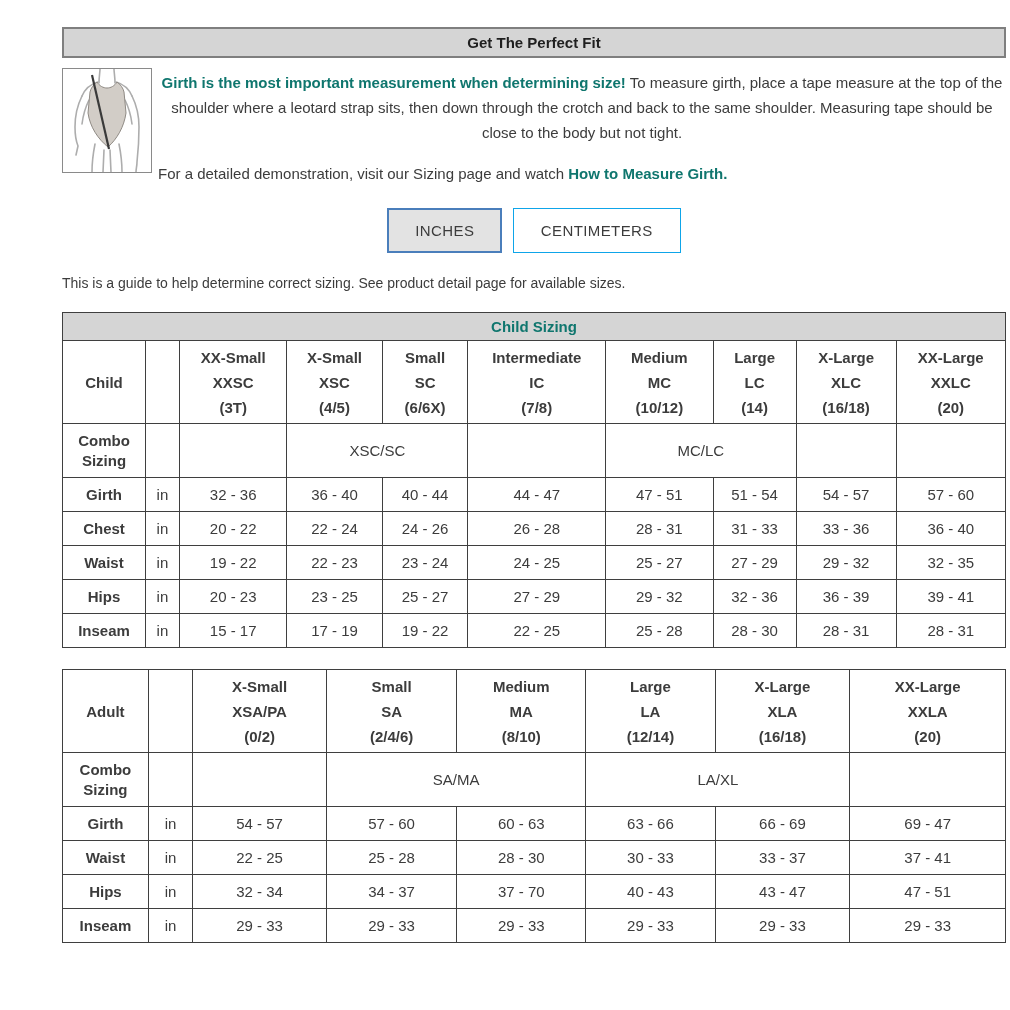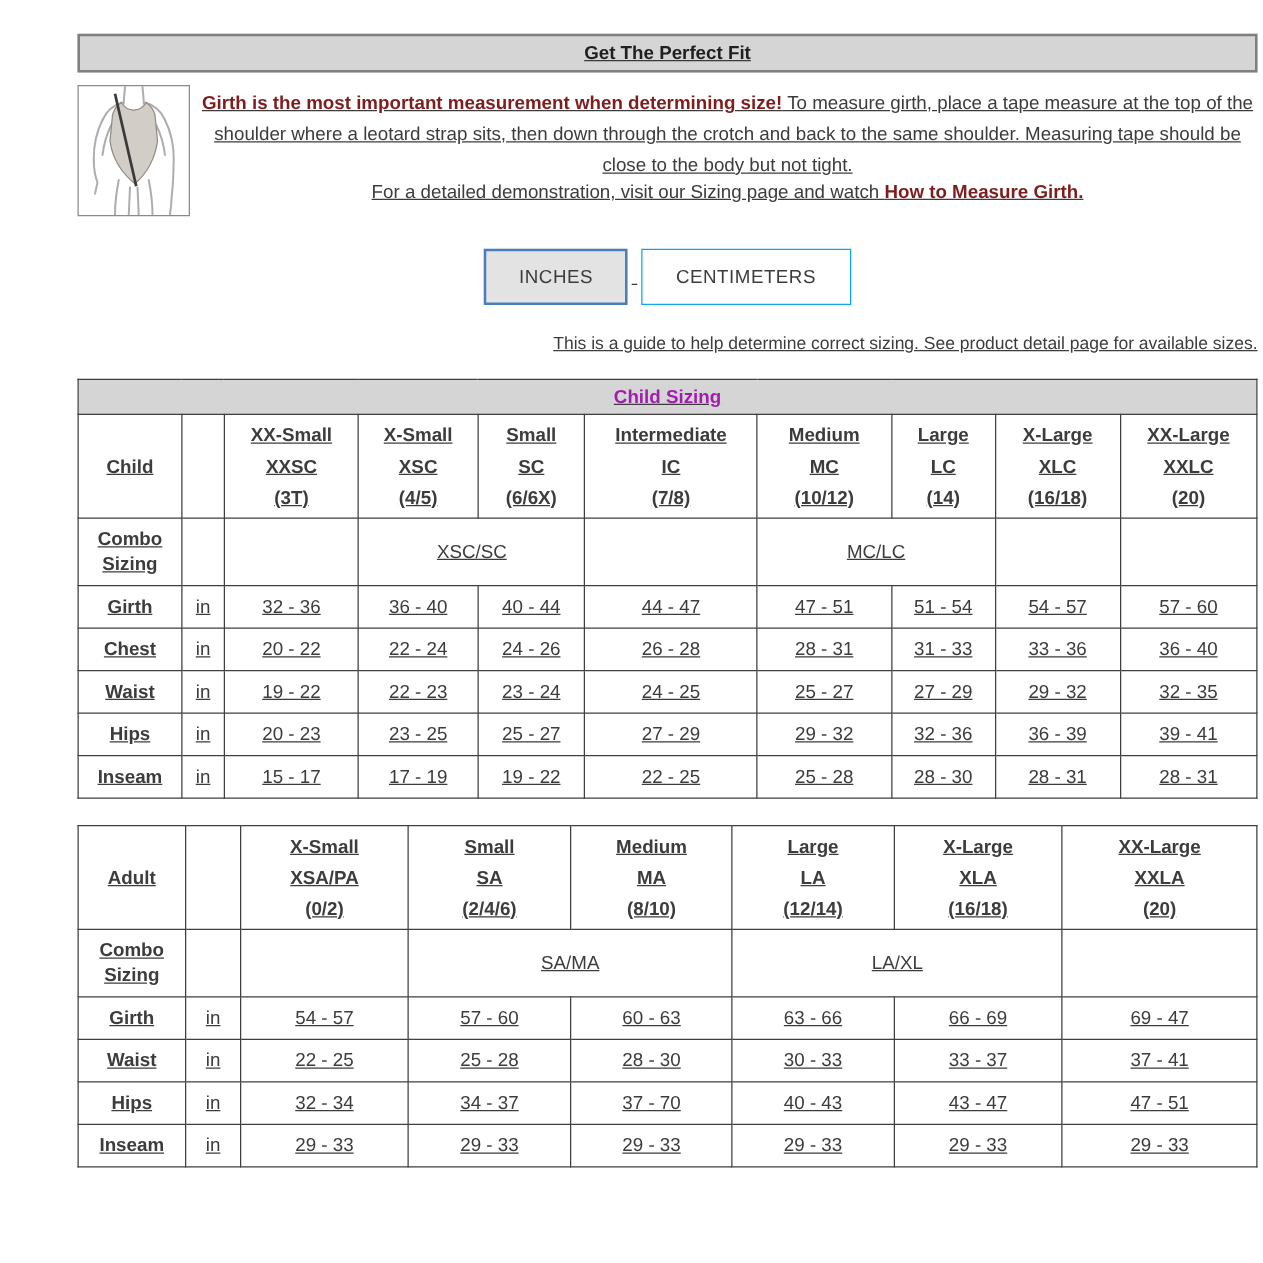--- a/index.html
+++ b/index.html
@@ -1,51 +1,51 @@
 <!DOCTYPE html>
 <html><head>
 <meta charset="utf-8">
 <style>
   html, body { margin: 0; padding: 0; background: #ffffff; }
   body {
     width: 1010px; min-height: 1010px; box-sizing: border-box;
     font-family: "Liberation Sans", sans-serif; color: #3c3c3c;
   }
-  .page { padding: 27px 4px 6px 62px; text-decoration: underline; }
+  .page { padding: 27px 4px 6px 62px; }
 
   .title-bar {
     border: 2px solid #7f7f7f; background: #d5d5d5; color: #1f1f1f;
     padding: 5px 0; text-align: center; font-weight: bold; font-size: 15px;
   }
 
   .intro { display: flex; align-items: flex-start; margin-top: 10px; }
   .figure-box { flex: none; width: 88px; height: 103px; border: 1px solid #8a8a8a; background: #fff; }
   .figure-box svg { display: block; width: 100%; height: 100%; }
   .intro-right { flex: 1; padding-left: 6px; }
   .intro-para { text-align: center; font-size: 15px; line-height: 25px; margin: 2px 0 0 0; }
-  .demo-line { text-align: center; font-size: 15px; }
-  .bold { font-weight: bold; color: #7f1d1d; }
+  .demo-line { text-align: left; font-size: 15px; margin-top: 20px; }
+  .bold { font-weight: bold; color: #0f766e; }
 
   .toggle-row { margin-top: 26px; text-align: center; }
   .btn {
     display: inline-block; vertical-align: middle; font-family: inherit;
     font-size: 15px; letter-spacing: .4px; color: #3c3c3c;
     background: #ffffff; border: 1px solid #0ea5e9;
     padding: 13px 27px; margin: 0 3px; cursor: pointer;
   }
   .btn.active { background: #e3e3e3; border: 2px solid #4a7ebb; padding: 12px 26px; }
 
-  .note { margin-top: 22px; text-align: right; font-size: 14px; }
+  .note { margin-top: 22px; text-align: left; font-size: 14px; }
 
   table.sizing { border-collapse: collapse; width: 100%; margin-top: 21px; table-layout: fixed; }
   table.sizing td {
     border: 1px solid #3f3f3f; text-align: center; vertical-align: middle;
     font-size: 15px; padding: 0; overflow: hidden;
   }
-  td.bar-cell { background: #d5d5d5; font-weight: bold; font-size: 15px; height: 27px; color: #a21caf; }
+  td.bar-cell { background: #d5d5d5; font-weight: bold; font-size: 15px; height: 27px; color: #0f766e; }
   td.head-cell { font-weight: bold; font-size: 14px; height: 82px; line-height: 25px; }
   td.combo-label { font-weight: bold; font-size: 14px; height: 53px; line-height: 20px; padding: 0 12px; }
   td.row-label { font-weight: bold; font-size: 14px; height: 33px; }
   td.unit-cell { font-size: 14px; }
   td.thick-left { border-left-width: 2px; }
 
   svg .outline { fill: none; stroke: #adadad; stroke-width: 1.6; stroke-linecap: round; }
   svg .leo { fill: #d2cdc7; stroke: #8f8a84; stroke-width: 1; }
   svg .tape { stroke: #3a3a3a; stroke-width: 2.2; }
 </style>

